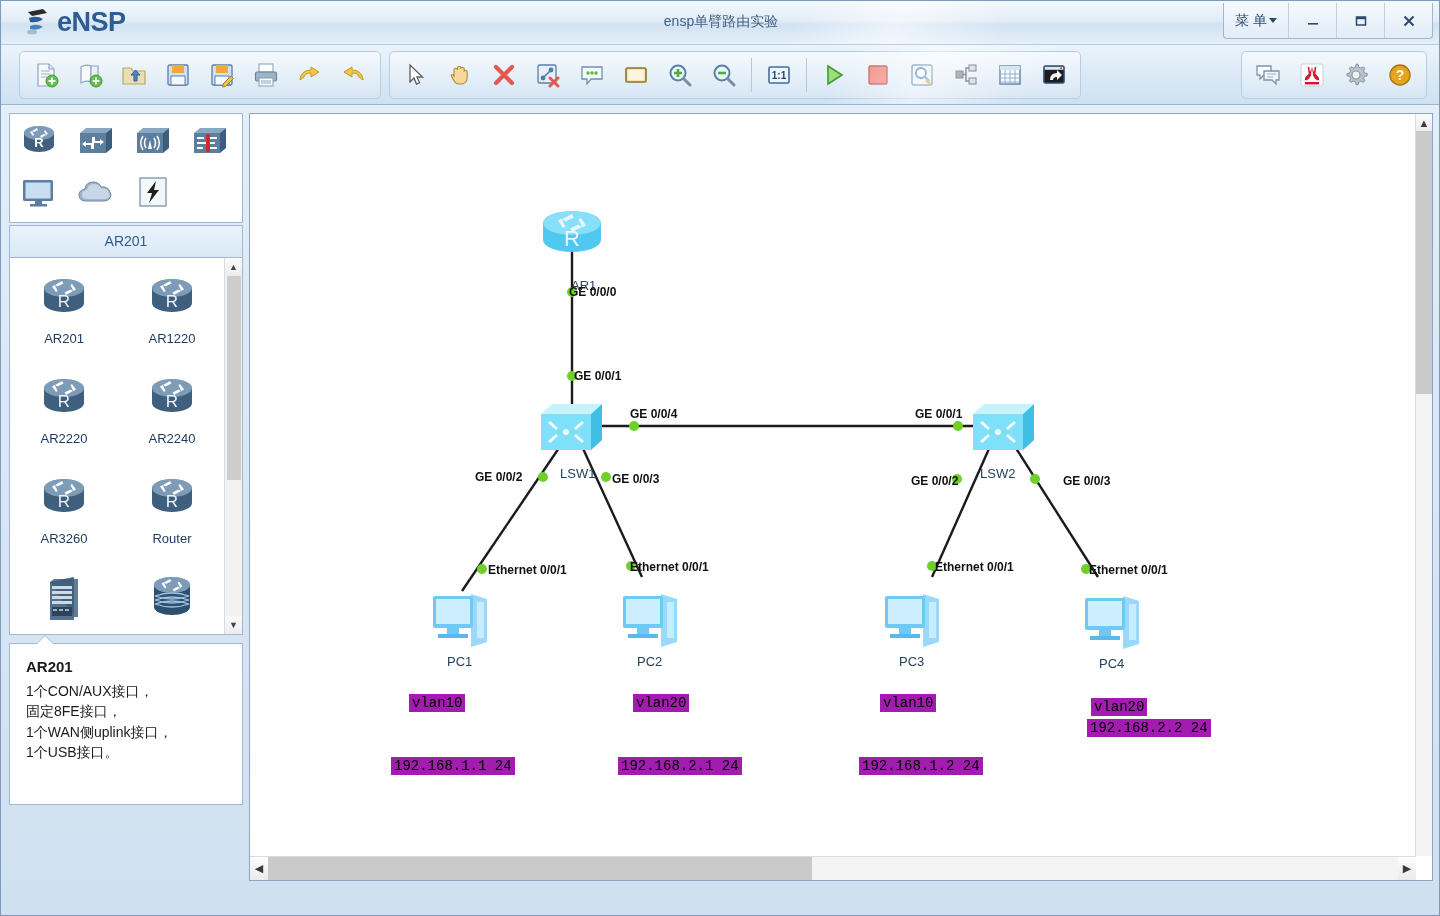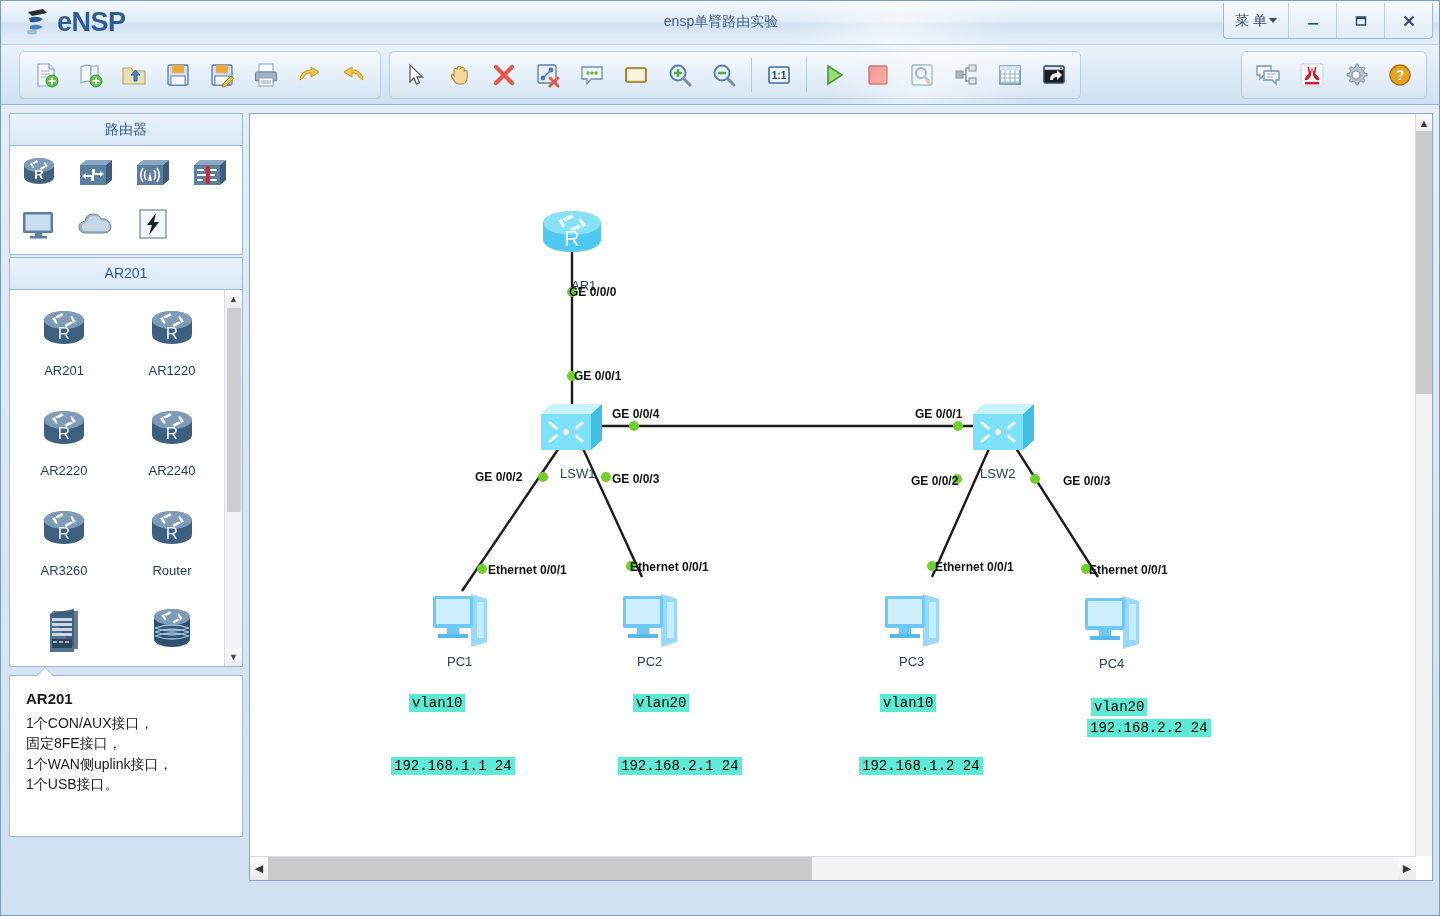--- a/index.html
+++ b/index.html
@@ -171,21 +171,21 @@
   
   .node-lbl {
     position: absolute; font-size: 13px; color: #26415f;
     white-space: nowrap; font-family: "Liberation Sans", sans-serif;
   }
   .port-lbl {
     position: absolute; font-size: 12px; color: #111; font-weight: bold;
     white-space: nowrap; font-family: "Liberation Sans", sans-serif;
   }
   .tag {
-    position: absolute; background: #5eead4; color: #000;
+    position: absolute; background: #a21caf; color: #000;
     font-family: "Liberation Mono", "DejaVu Sans Mono", monospace;
     font-size: 14px; padding: 1px 3px; white-space: nowrap;
   }
 
   
   #statusbar {
     position: absolute; left: 0; bottom: 0; width: 1440px; height: 34px;
     background: linear-gradient(to bottom, #eaf2fb, #d8e6f4);
     border-top: 1px solid #a9c1d8;
   }
@@ -452,21 +452,20 @@
         <svg class="tb-ico" viewBox="0 0 26 26">
           <circle cx="13" cy="13" r="10" fill="#e6a51e" stroke="#a87413" stroke-width="1.4"></circle>
           <text x="13" y="18" font-size="14" text-anchor="middle" fill="#fff" font-family="Liberation Sans, sans-serif" font-weight="bold">?</text>
         </svg>
       </div>
     </div>
   </div>
 
   <div id="leftpanel">
 
-    <div class="panel-hdr">路由器</div>
     <div class="panel-body" id="devclass-body">
       <div class="dev-row">
         <div class="dev-cell">
           <svg width="40" height="38" viewBox="0 0 40 38">
             <ellipse cx="20" cy="10" rx="15" ry="7" fill="#8aa7c2"></ellipse>
             <path d="M5 10 v12 a15 7 0 0 0 30 0 v-12" fill="#43617f"></path>
             <ellipse cx="20" cy="10" rx="15" ry="7" fill="#7e9cb8"></ellipse>
             <g fill="#fff">
                 <path d="M13 8 l5-3 1 2 -4 2z"></path>
                 <path d="M27 12 l-5 3 -1-2 4-2z"></path>
@@ -831,21 +830,21 @@
       <div class="node-lbl" style="left:321px; top:164px;">AR1</div>
       <div class="node-lbl" style="left:310px; top:352px;">LSW1</div>
       <div class="node-lbl" style="left:730px; top:352px;">LSW2</div>
       <div class="node-lbl" style="left:197px; top:540px;">PC1</div>
       <div class="node-lbl" style="left:387px; top:540px;">PC2</div>
       <div class="node-lbl" style="left:649px; top:540px;">PC3</div>
       <div class="node-lbl" style="left:849px; top:542px;">PC4</div>
 
       <div class="port-lbl" style="left:319px; top:171px;">GE 0/0/0</div>
       <div class="port-lbl" style="left:324px; top:255px;">GE 0/0/1</div>
-      <div class="port-lbl" style="left:362px; top:293px;">GE 0/0/4</div>
+      <div class="port-lbl" style="left:380px; top:293px;">GE 0/0/4</div>
       <div class="port-lbl" style="left:665px; top:293px;">GE 0/0/1</div>
       <div class="port-lbl" style="left:225px; top:356px;">GE 0/0/2</div>
       <div class="port-lbl" style="left:362px; top:358px;">GE 0/0/3</div>
       <div class="port-lbl" style="left:661px; top:360px;">GE 0/0/2</div>
       <div class="port-lbl" style="left:813px; top:360px;">GE 0/0/3</div>
       <div class="port-lbl" style="left:238px; top:449px;">Ethernet 0/0/1</div>
       <div class="port-lbl" style="left:380px; top:446px;">Ethernet 0/0/1</div>
       <div class="port-lbl" style="left:685px; top:446px;">Ethernet 0/0/1</div>
       <div class="port-lbl" style="left:839px; top:449px;">Ethernet 0/0/1</div>
 

